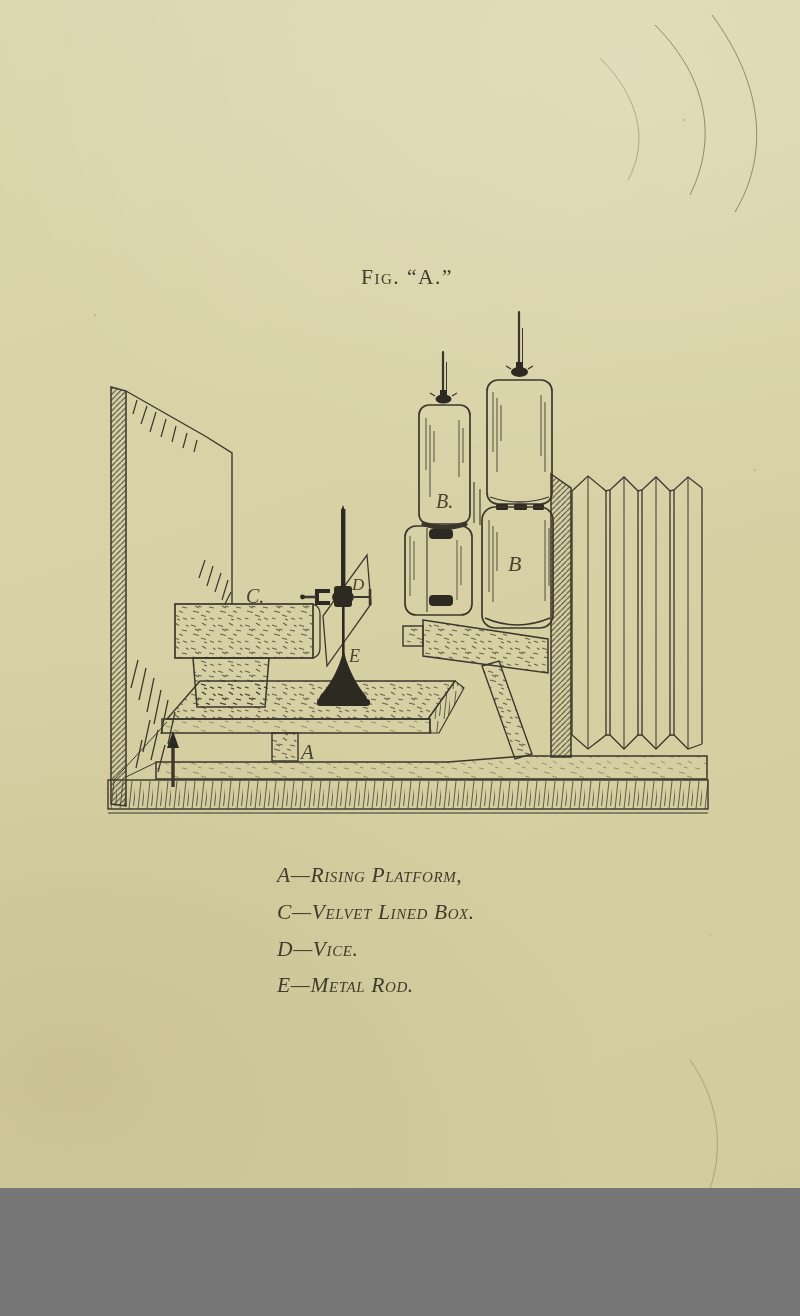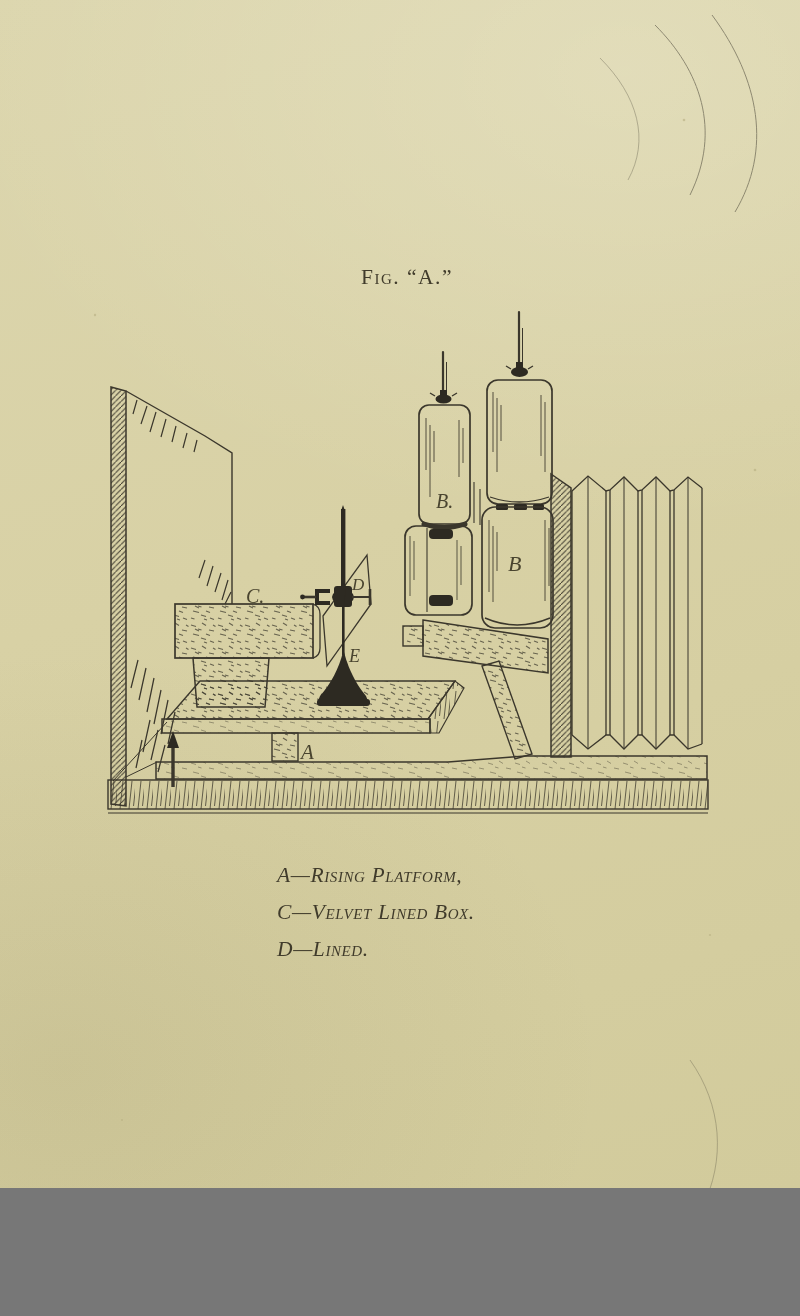--- a/index.html
+++ b/index.html
@@ -195,16 +195,17 @@
       <text class="lbl" x="508" y="571" font-size="22">B</text>
       <text class="lbl" x="352" y="590" font-size="17">D</text>
       <text class="lbl" x="349" y="662" font-size="18">E</text>
       <text class="lbl" x="301" y="759" font-size="21">A</text>
     </g>
   </svg>
 
   <div class="legend">
     <div class="legend-line">A—Rising Platform,</div>
     <div class="legend-line">C—Velvet Lined Box.</div>
-    <div class="legend-line">D—Lined.</div>
+    <div class="legend-line">D—Vice.</div>
+    <div class="legend-line">E—Metal Rod.</div>
   </div>
 
 </div>
 
 </body></html>

